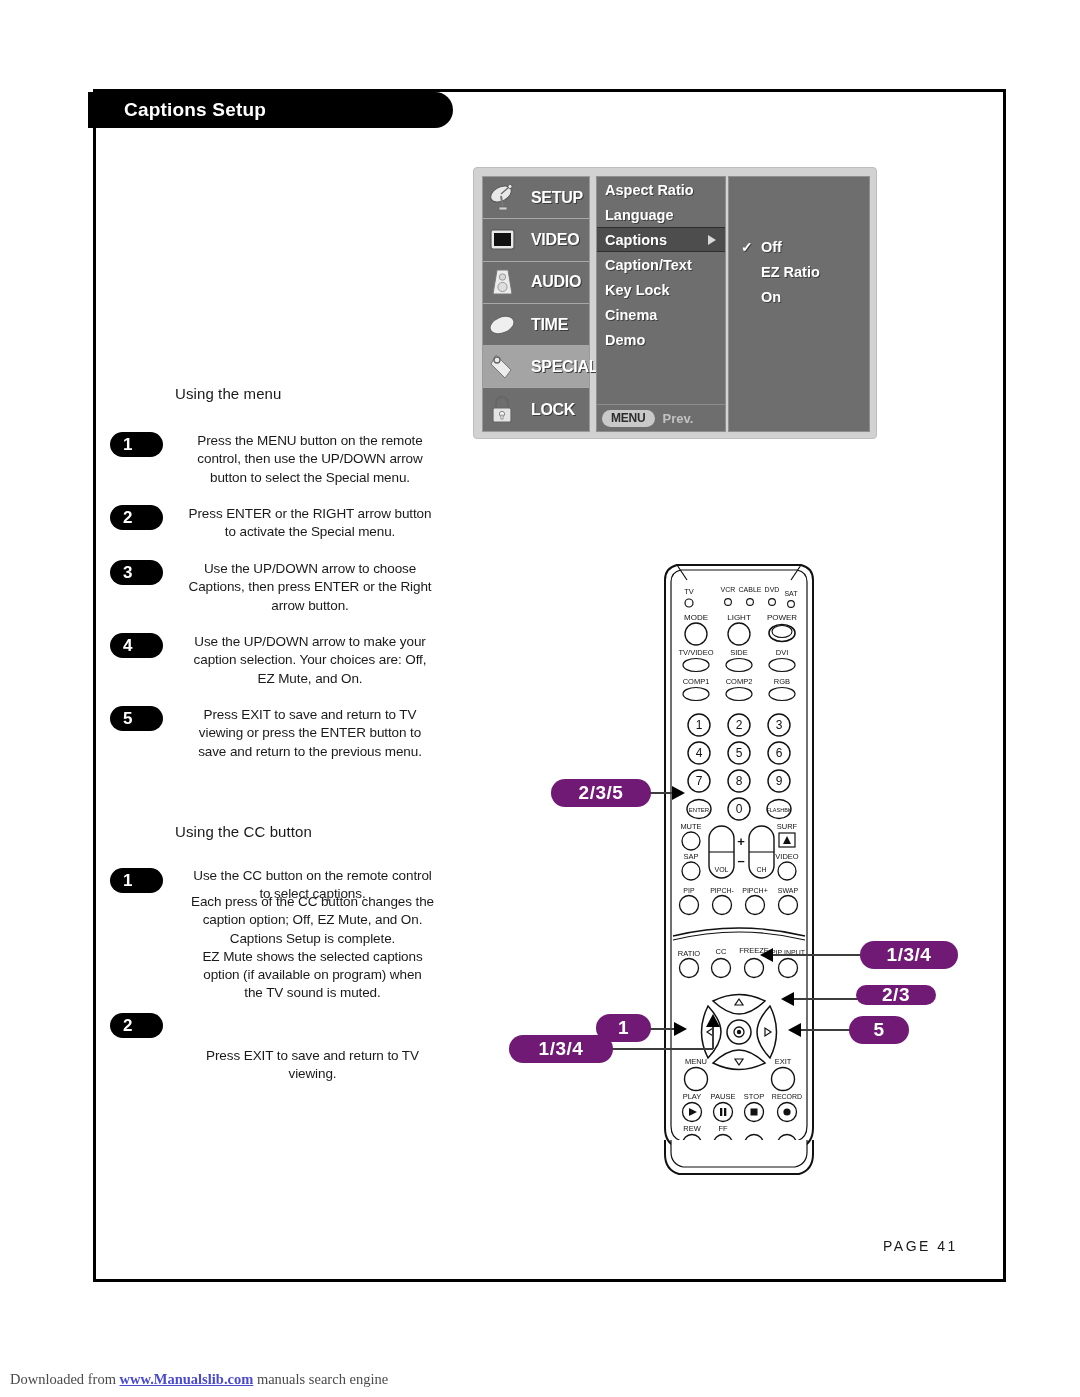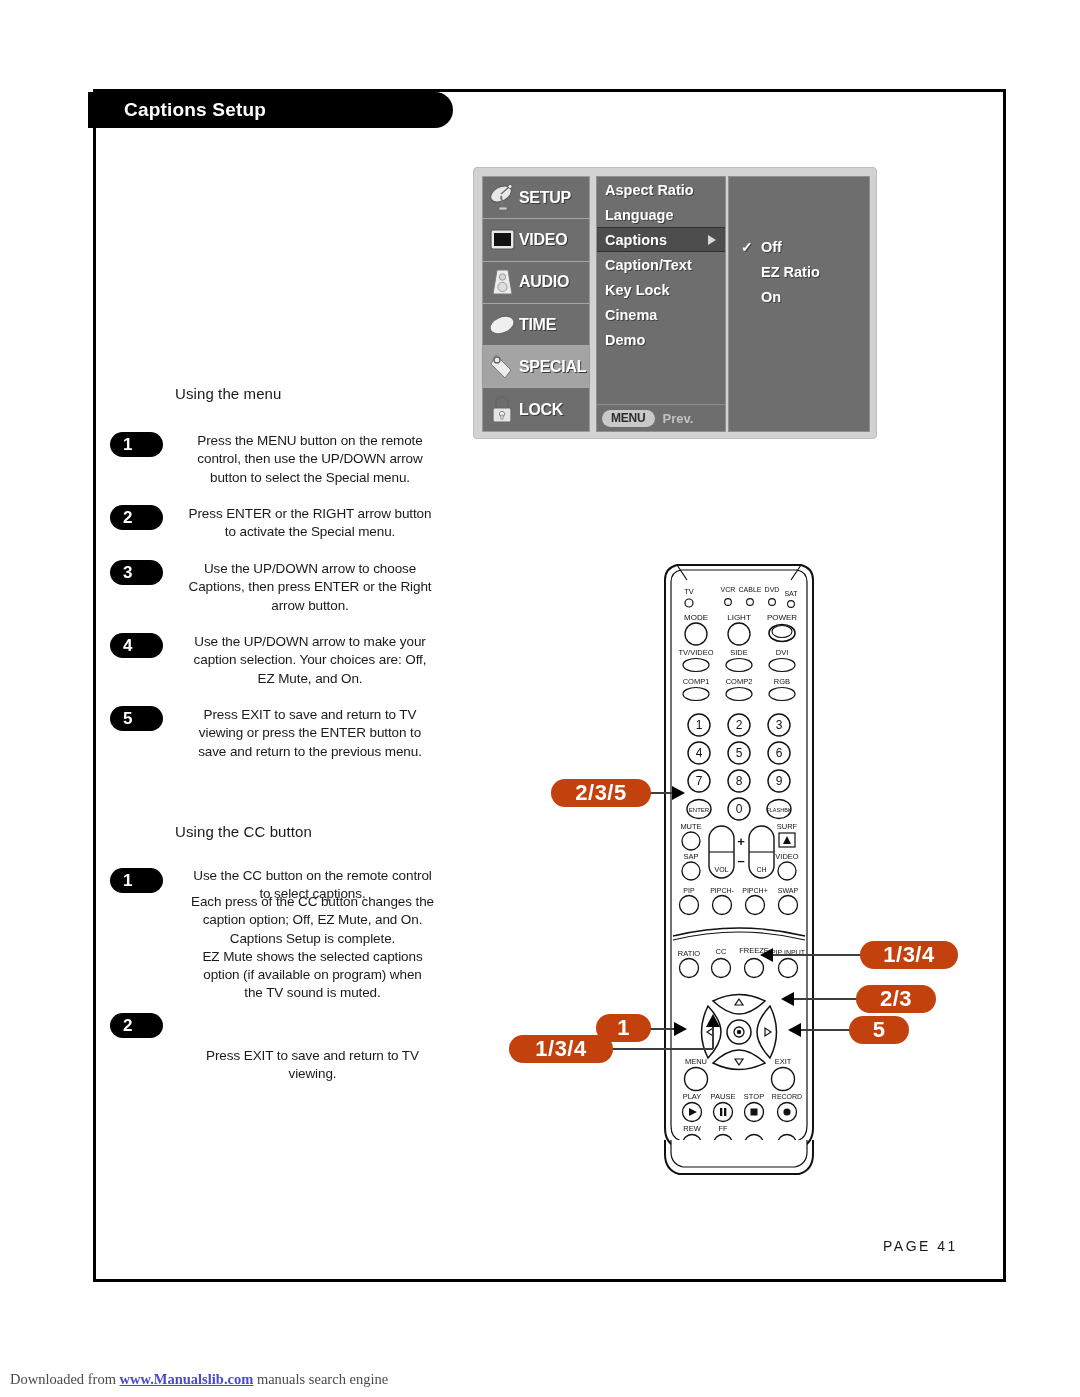--- a/index.html
+++ b/index.html
@@ -115,20 +115,21 @@
     border: 1px solid #9a9a9a;
     box-sizing: border-box;
   }
   .osd-side-item {
     height: 42.3px;
     display: flex;
     align-items: center;
     border-bottom: 1px solid #a8a8a8;
     box-sizing: border-box;
     position: relative;
+    gap: 12px;
   }
   .osd-side-item:last-child { border-bottom: none; }
   .osd-side-item .side-label {
     color: #ffffff;
     font-size: 16px;
     font-weight: bold;
     letter-spacing: -0.3px;
     text-shadow: 1px 1px 0 #3a3a3a;
     margin-left: 2px;
   }
@@ -248,24 +249,24 @@
     position: absolute;
     left: 651px;
     top: 558px;
     width: 176px;
     height: 600px;
   }
 
   
   .callout {
     position: absolute;
-    background: #c2410c;
+    background: #701a75;
     border-radius: 15px;
     color: #fff;
-    font-size: 22px;
+    font-size: 19px;
     font-weight: bold;
     display: flex;
     align-items: center;
     justify-content: center;
     letter-spacing: 0.5px;
     z-index: 6;
   }
   .leader {
     position: absolute;
     background: #3d3d3d;
@@ -676,21 +677,21 @@
 </svg>
 
 <div class="callout" style="left:551px; top:779px; width:100px; height:28px;">2/3/5</div>
 <div class="leader" style="left:648px; top:792px; width:25px;"></div>
 <div class="arrowhead arrow-right-h" style="left:672px; top:786px;"></div>
 
 <div class="callout" style="left:860px; top:941px; width:98px; height:28px;">1/3/4</div>
 <div class="leader" style="left:772px; top:954px; width:90px;"></div>
 <div class="arrowhead arrow-left" style="left:760px; top:948px;"></div>
 
-<div class="callout" style="left:856px; top:985px; width:80px; height:28px;">2/3</div>
+<div class="callout" style="left:856px; top:985px; width:80px; height:20px;">2/3</div>
 <div class="leader" style="left:793px; top:998px; width:65px;"></div>
 <div class="arrowhead arrow-left" style="left:781px; top:992px;"></div>
 
 <div class="callout" style="left:849px; top:1016px; width:60px; height:28px;">5</div>
 <div class="leader" style="left:800px; top:1029px; width:52px;"></div>
 <div class="arrowhead arrow-left" style="left:788px; top:1023px;"></div>
 
 <div class="callout" style="left:596px; top:1014px; width:55px; height:28px;">1</div>
 <div class="leader" style="left:648px; top:1028px; width:27px;"></div>
 <div class="arrowhead arrow-right-h" style="left:674px; top:1022px;"></div>

